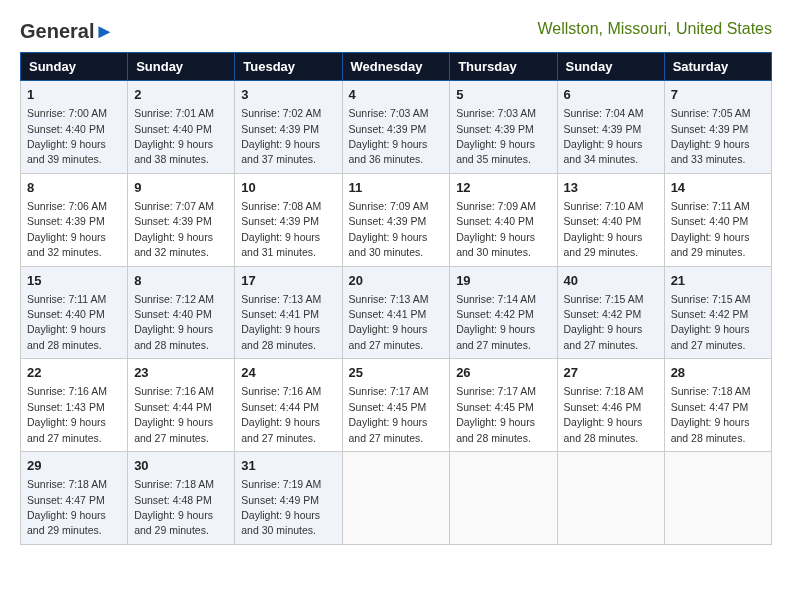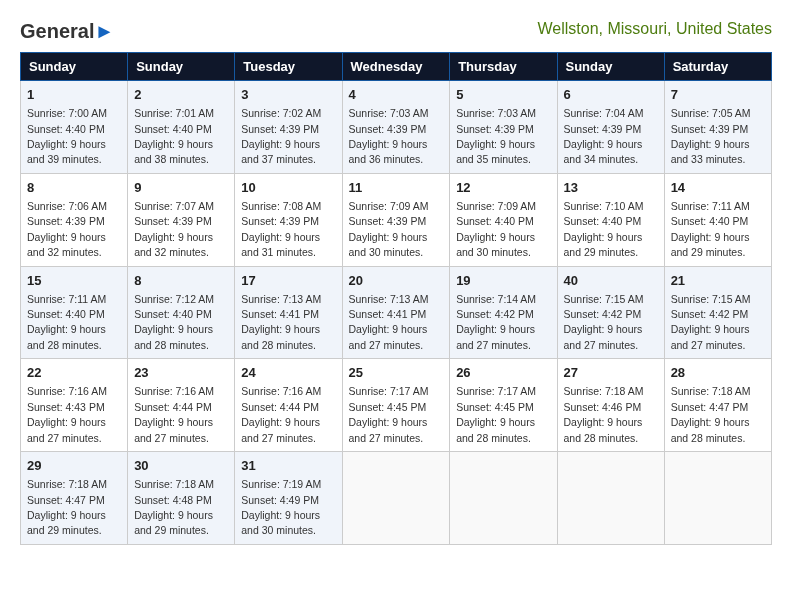--- a/index.html
+++ b/index.html
@@ -236,21 +236,21 @@
           <span class="day-num">21</span>
           <span class="day-detail">Sunrise: 7:15 AM</span><br>
           <span class="day-detail">Sunset: 4:42 PM</span><br>
           <span class="day-detail">Daylight: 9 hours and 27 minutes.</span>
         </td>
       </tr>
       <tr>
         <td>
           <span class="day-num">22</span>
           <span class="day-detail">Sunrise: 7:16 AM</span><br>
-          <span class="day-detail">Sunset: 4:43 PM</span><br>
+          <span class="day-detail">Sunset: 1:43 PM</span><br>
           <span class="day-detail">Daylight: 9 hours and 27 minutes.</span>
         </td>
         <td>
           <span class="day-num">23</span>
           <span class="day-detail">Sunrise: 7:16 AM</span><br>
           <span class="day-detail">Sunset: 4:44 PM</span><br>
           <span class="day-detail">Daylight: 9 hours and 27 minutes.</span>
         </td>
         <td>
           <span class="day-num">24</span>

